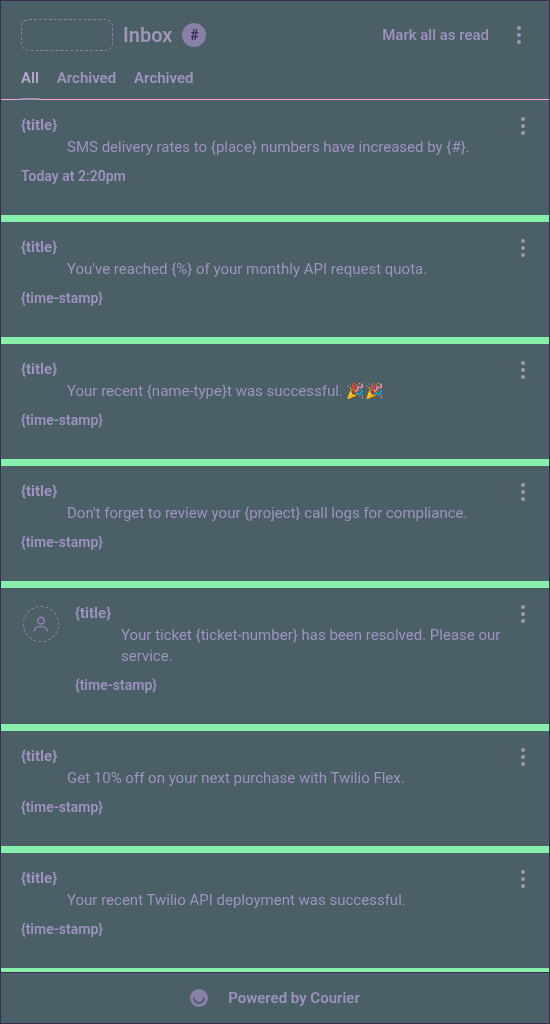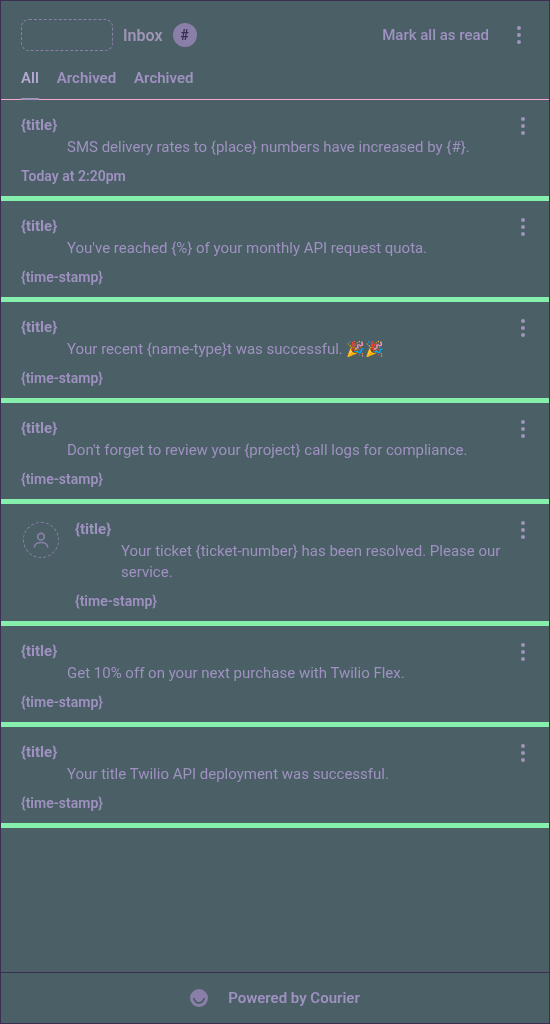--- a/index.html
+++ b/index.html
@@ -25,21 +25,21 @@
   gap: 10px;
 }
 .dashed-pill {
   border: 1.5px dashed #8a7fa8;
   border-radius: 8px;
   padding: 6px 12px;
   min-width: 92px;
   height: 32px;
 }
 .inbox-label {
-  font-size: 16px;
+  font-size: 20px;
   font-weight: 600;
   color: #a095b8;
 }
 .count-badge {
   width: 24px;
   height: 24px;
   border-radius: 50%;
   background: #8a7fa8;
   color: #3a2e52;
   font-size: 14px;
@@ -92,22 +92,22 @@
   bottom: -1px;
   left: 0; right: 0;
   height: 2px;
   background: #a095b8;
 }
 .list {
   flex: 1;
   overflow-y: auto;
 }
 .item {
-  border-bottom: 5px solid #86efac;
-  padding: 16px 20px 12px 20px;
+  border-bottom: 7px solid #86efac;
+  padding: 16px 20px 31px 20px;
   position: relative;
 }
 .item-row {
   display: flex;
   gap: 14px;
 }
 .item-avatar {
   width: 40px;
   flex-shrink: 0;
   display: flex;
@@ -300,21 +300,21 @@
         <div class="kebab item-kebab">
           <span></span>
           <span></span>
           <span></span>
         </div>
       </div>
       <div class="item">
         <div class="item-row">
           <div class="item-body">
             <div class="item-title">{title}</div>
-            <div class="item-text">Your title Twilio API deployment was successful.</div>
+            <div class="item-text">Your recent Twilio API deployment was successful.</div>
             <div class="item-time">{time-stamp}</div>
           </div>
         </div>
         <div class="kebab item-kebab">
           <span></span>
           <span></span>
           <span></span>
         </div>
       </div>
     </div>

